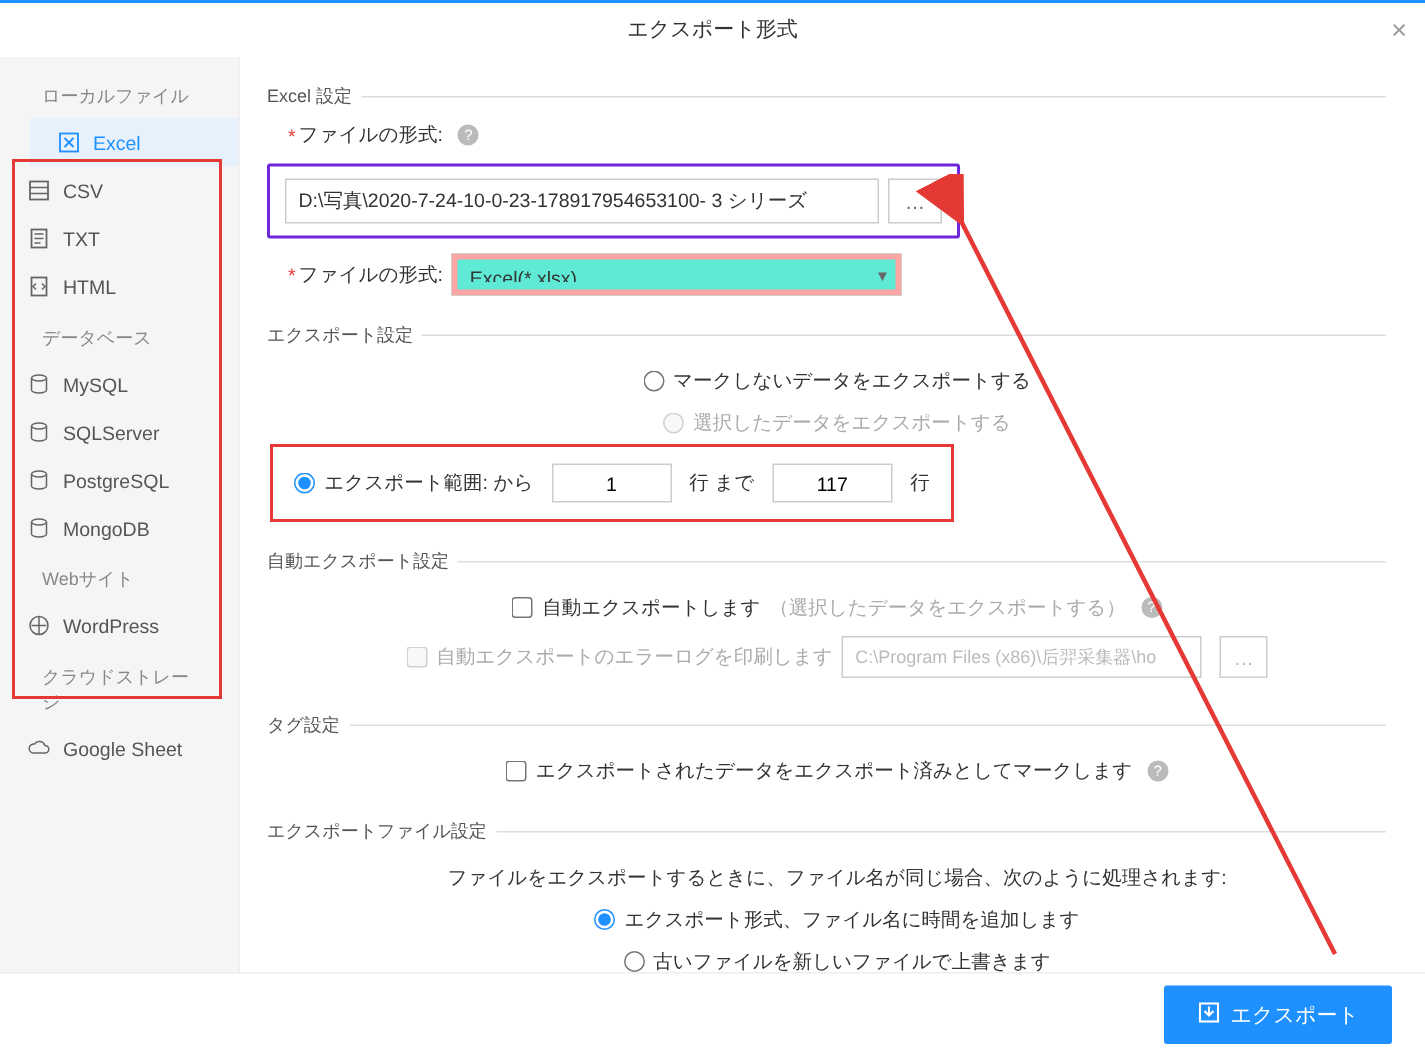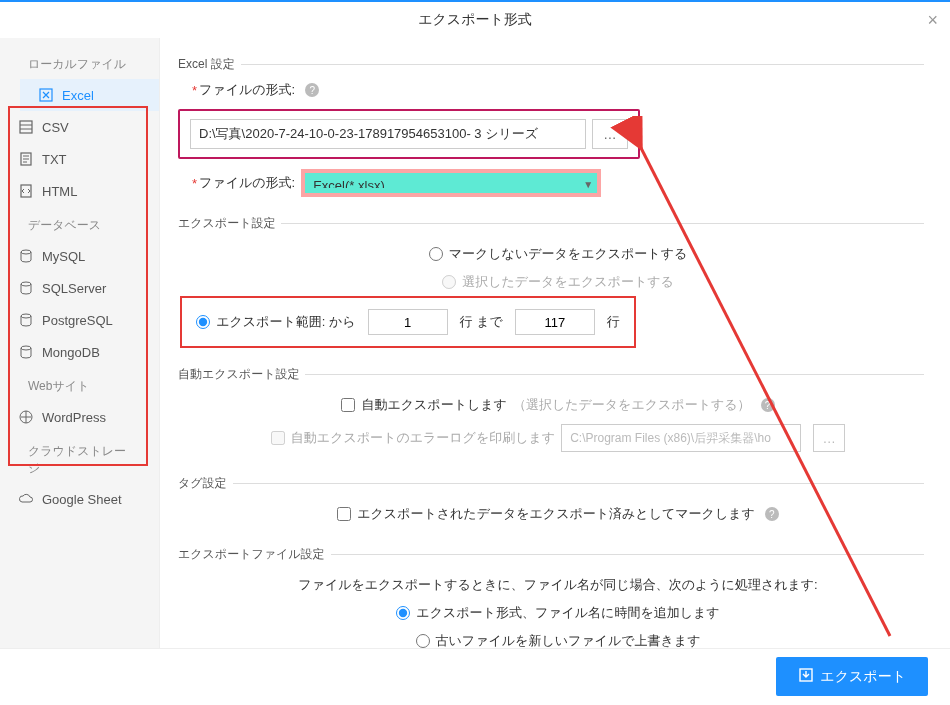--- a/index.html
+++ b/index.html
@@ -15,21 +15,21 @@
 .sidebar .item .icon { width: 16px; height: 16px; display: inline-flex; align-items: center; justify-content: center; }
 .sidebar .highlight-box { position: absolute; left: 8px; top: 68px; width: 140px; height: 360px; border: 2px solid #e53935; pointer-events: none; }
 .content { flex: 1; padding: 18px 26px 0 18px; overflow: hidden; position: relative; }
 .section { margin-bottom: 18px; }
 .section-title { font-size: 12px; color: #555; display: flex; align-items: center; gap: 6px; margin-bottom: 8px; }
 .section-title .line { flex: 1; height: 1px; background: #ddd; }
 .field-row { display: flex; align-items: center; margin-bottom: 10px; padding-left: 14px; }
 .req { color: #e53935; margin-right: 2px; }
 .field-label { font-size: 13px; color: #333; margin-right: 6px; }
 .info-icon { width: 14px; height: 14px; border-radius: 50%; background: #bbb; color: #fff; font-size: 10px; display: inline-flex; align-items: center; justify-content: center; margin-left: 4px; }
-.path-box { border: 2px solid #be185d; padding: 8px 10px; border-radius: 2px; margin-top: 4px; margin-bottom: 10px; margin-left: 0; width: 462px; }
+.path-box { border: 2px solid #6d28d9; padding: 8px 10px; border-radius: 2px; margin-top: 4px; margin-bottom: 10px; margin-left: 0; width: 462px; }
 .path-inner { display: flex; gap: 6px; }
 .path-input { flex: 1; border: 1px solid #ccc; padding: 6px 8px; font-size: 13px; color: #333; background: #fff; height: 30px; }
 .dots-btn { width: 36px; height: 30px; border: 1px solid #ccc; background: #fff; color: #666; cursor: pointer; }
 .select-wrap { flex: 1; max-width: 300px; position: relative; }
 .select { width: 100%; border: 4px solid #fca5a5; padding: 5px 8px; font-size: 13px; color: #333; background: #5eead4; height: 28px; appearance: none; }
 .select-arrow { position: absolute; right: 8px; top: 10px; pointer-events: none; color: #666; font-size: 10px; }
 .radio-row, .check-row { display: flex; align-items: center; padding: 5px 0 5px 14px; font-size: 13px; color: #333; gap: 6px; justify-content: center; }
 .radio-row input[type=radio], .check-row input[type=checkbox] { width: 14px; height: 14px; accent-color: #1e90ff; }
 .radio-row.disabled, .check-row.disabled { color: #aaa; }
 .range-box { border: 2px solid #e53935; padding: 6px 10px; margin-left: 2px; width: 456px; }

